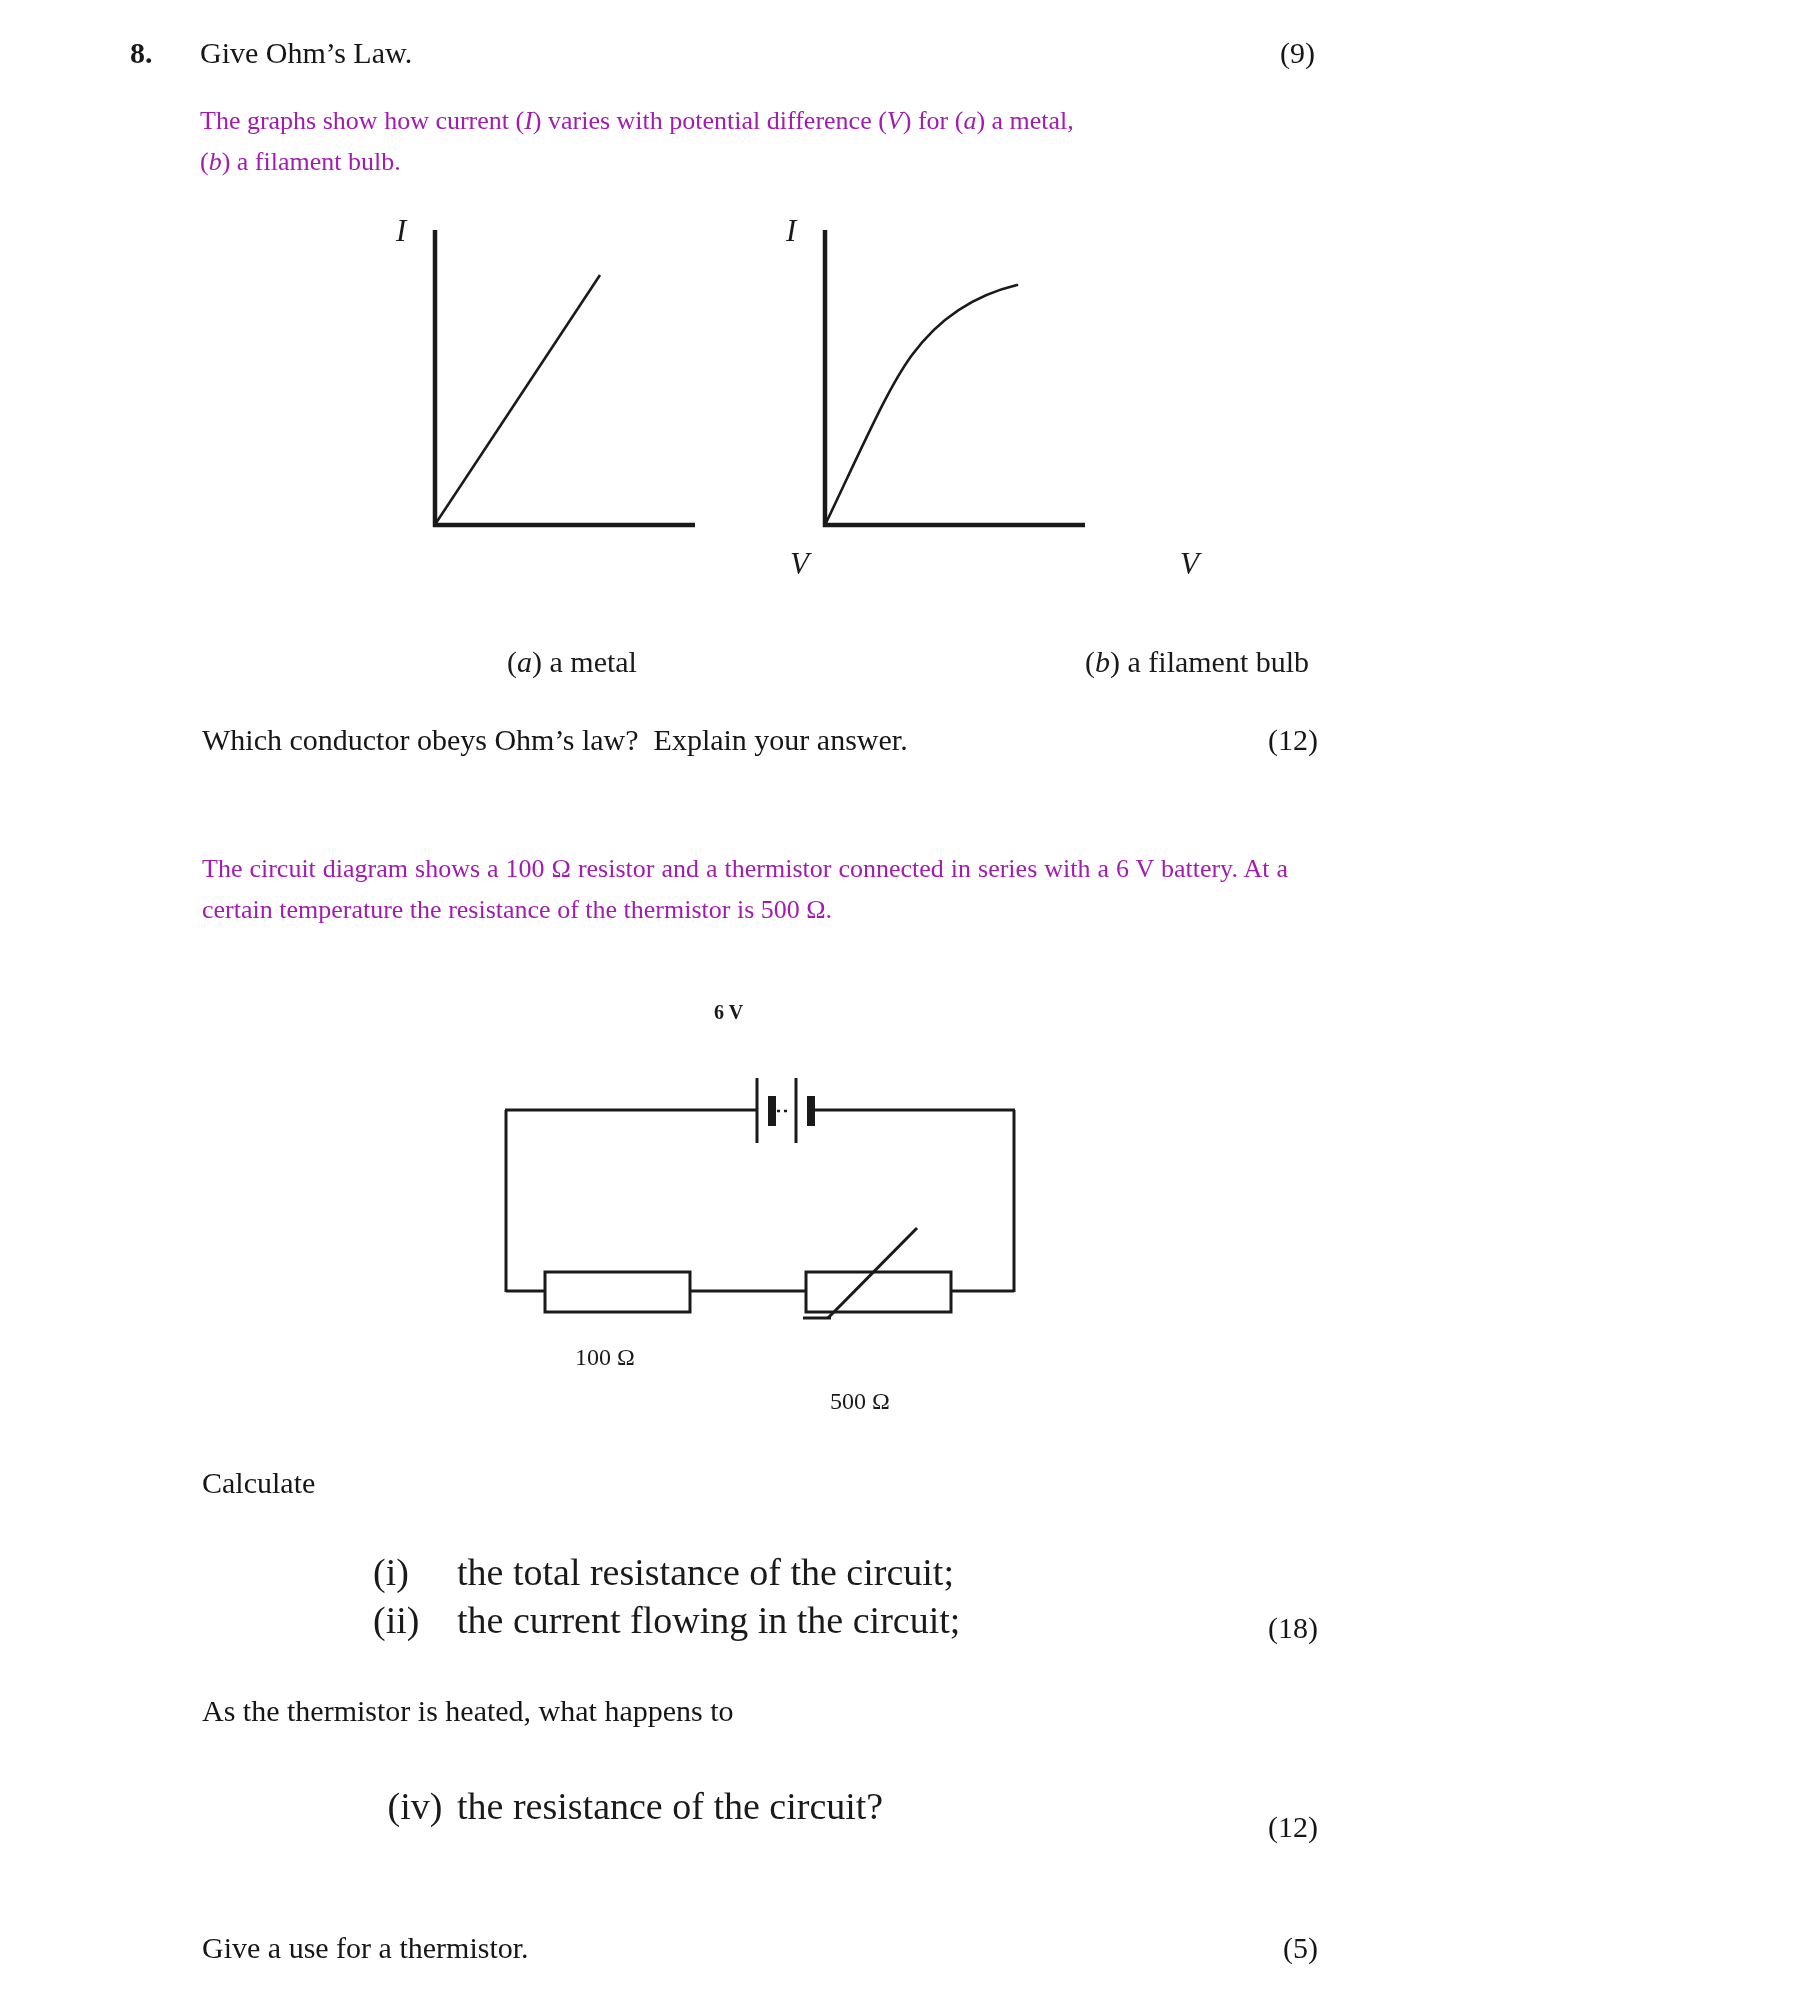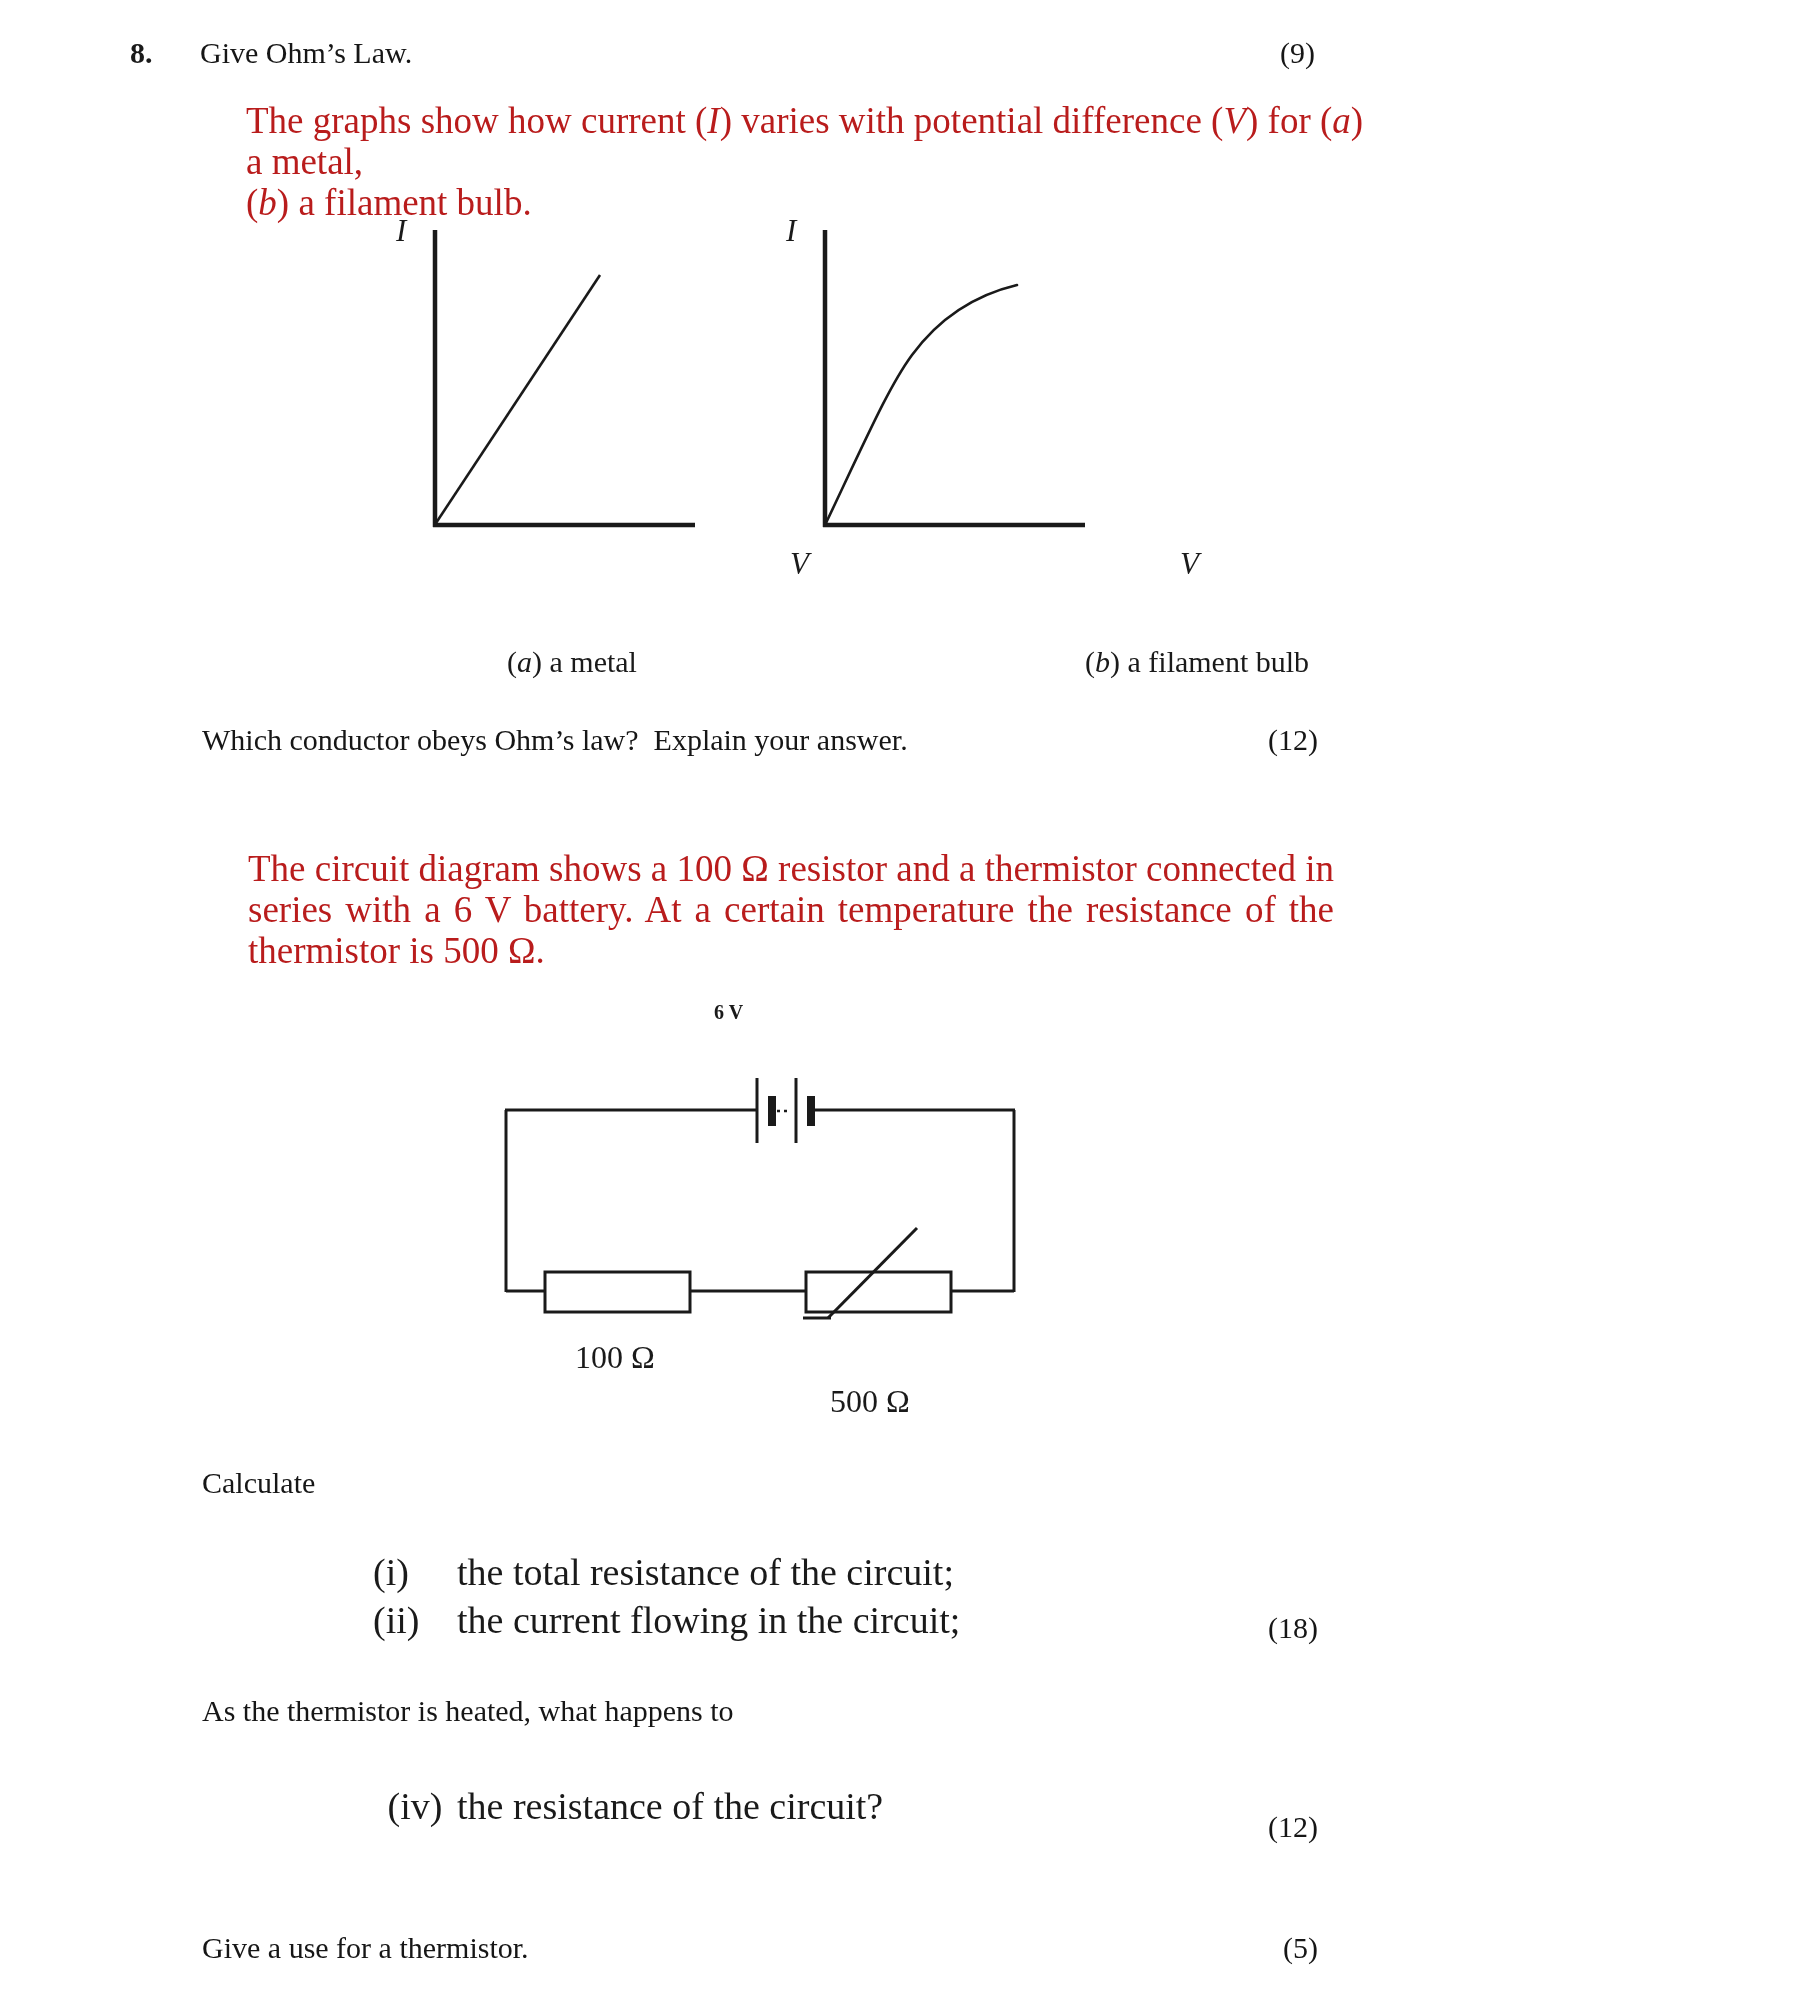--- a/index.html
+++ b/index.html
@@ -25,24 +25,23 @@
     position: absolute;
     font-size: 30px;
     line-height: 41px;
     white-space: pre;
     color: #161616;
   }
   .ital { font-style: italic; }
 
   .para {
     position: absolute;
-    font-size: 37px;
-    line-height: 41px;
-    color: #b91c1c;
-    margin-left: 46px;
+    font-size: 26px;
+    line-height: 41px;
+    color: #a21caf;
   }
   .justify { text-align: justify; text-align-last: left; }
 
   .mark {
     position: absolute;
     font-size: 30px;
     line-height: 41px;
     color: #161616;
     text-align: left;
     white-space: pre;
@@ -83,21 +82,21 @@
 
   .caption {
     position: absolute;
     font-size: 30px;
     line-height: 41px;
     white-space: pre;
   }
 
   .circlabel {
     position: absolute;
-    font-size: 32px;
+    font-size: 24px;
     line-height: 34px;
     white-space: pre;
   }
   .battlabel {
     position: absolute;
     font-size: 20px;
     font-weight: bold;
     line-height: 34px;
     white-space: pre;
   }

